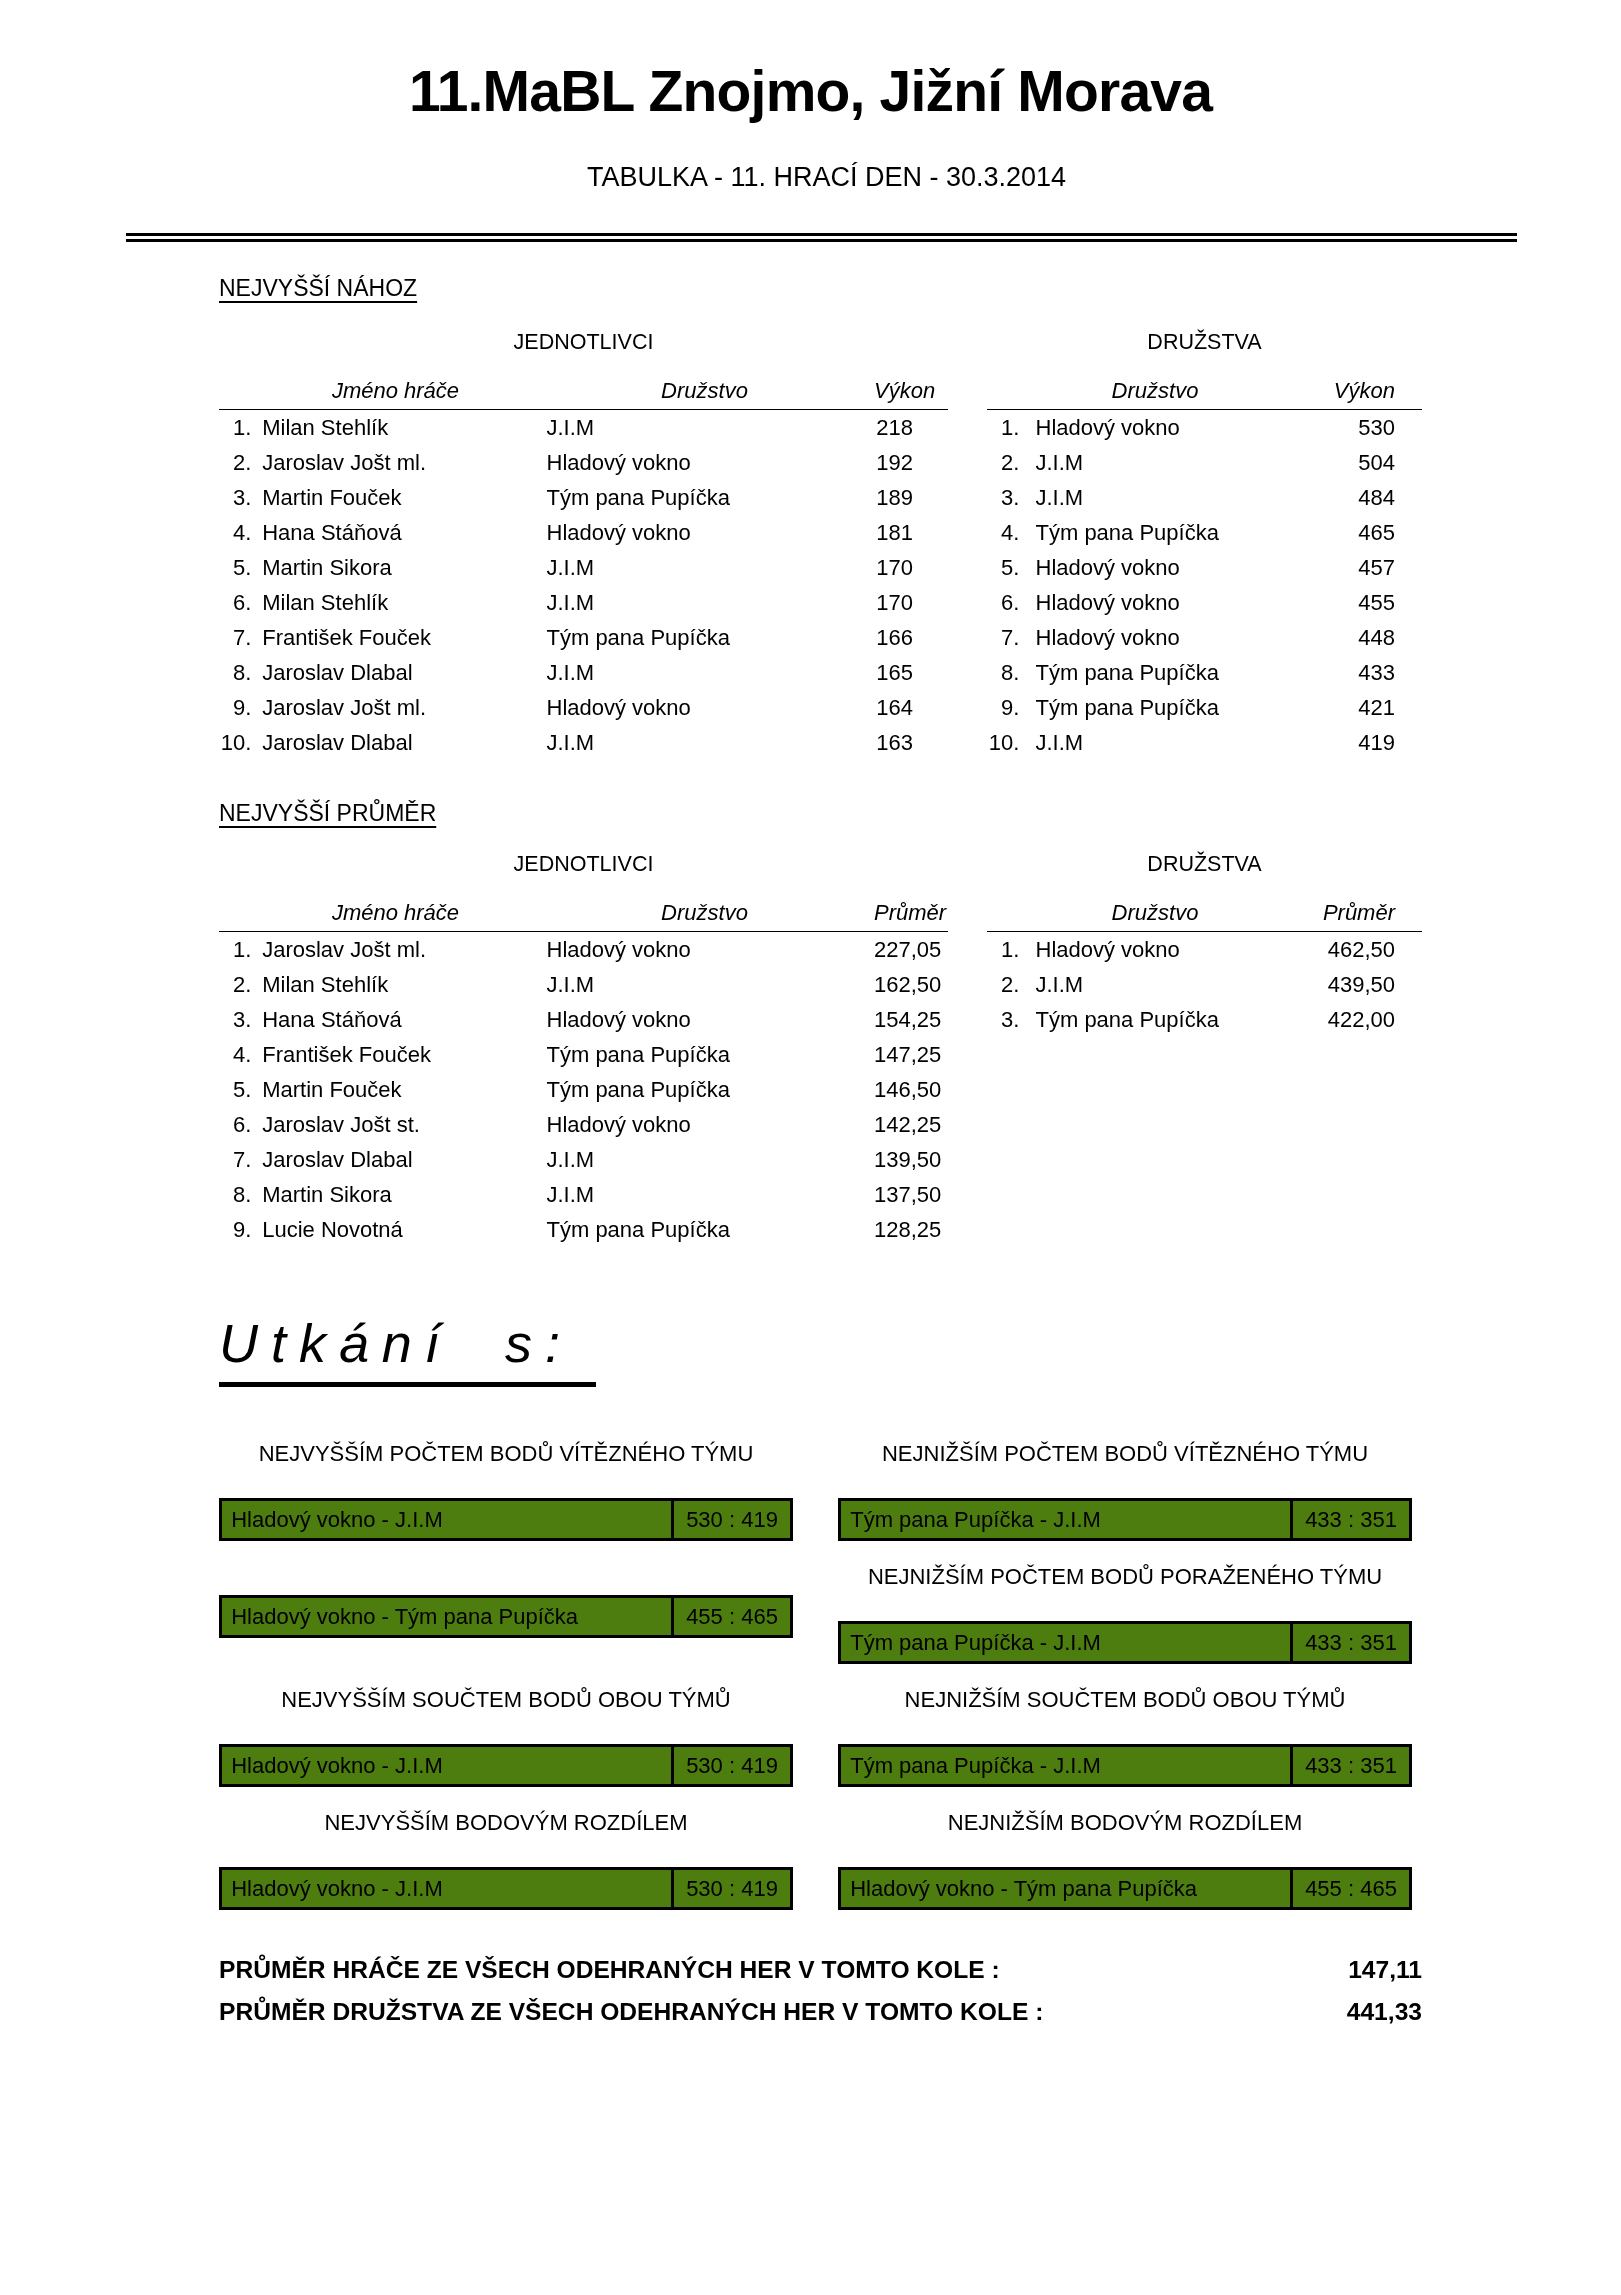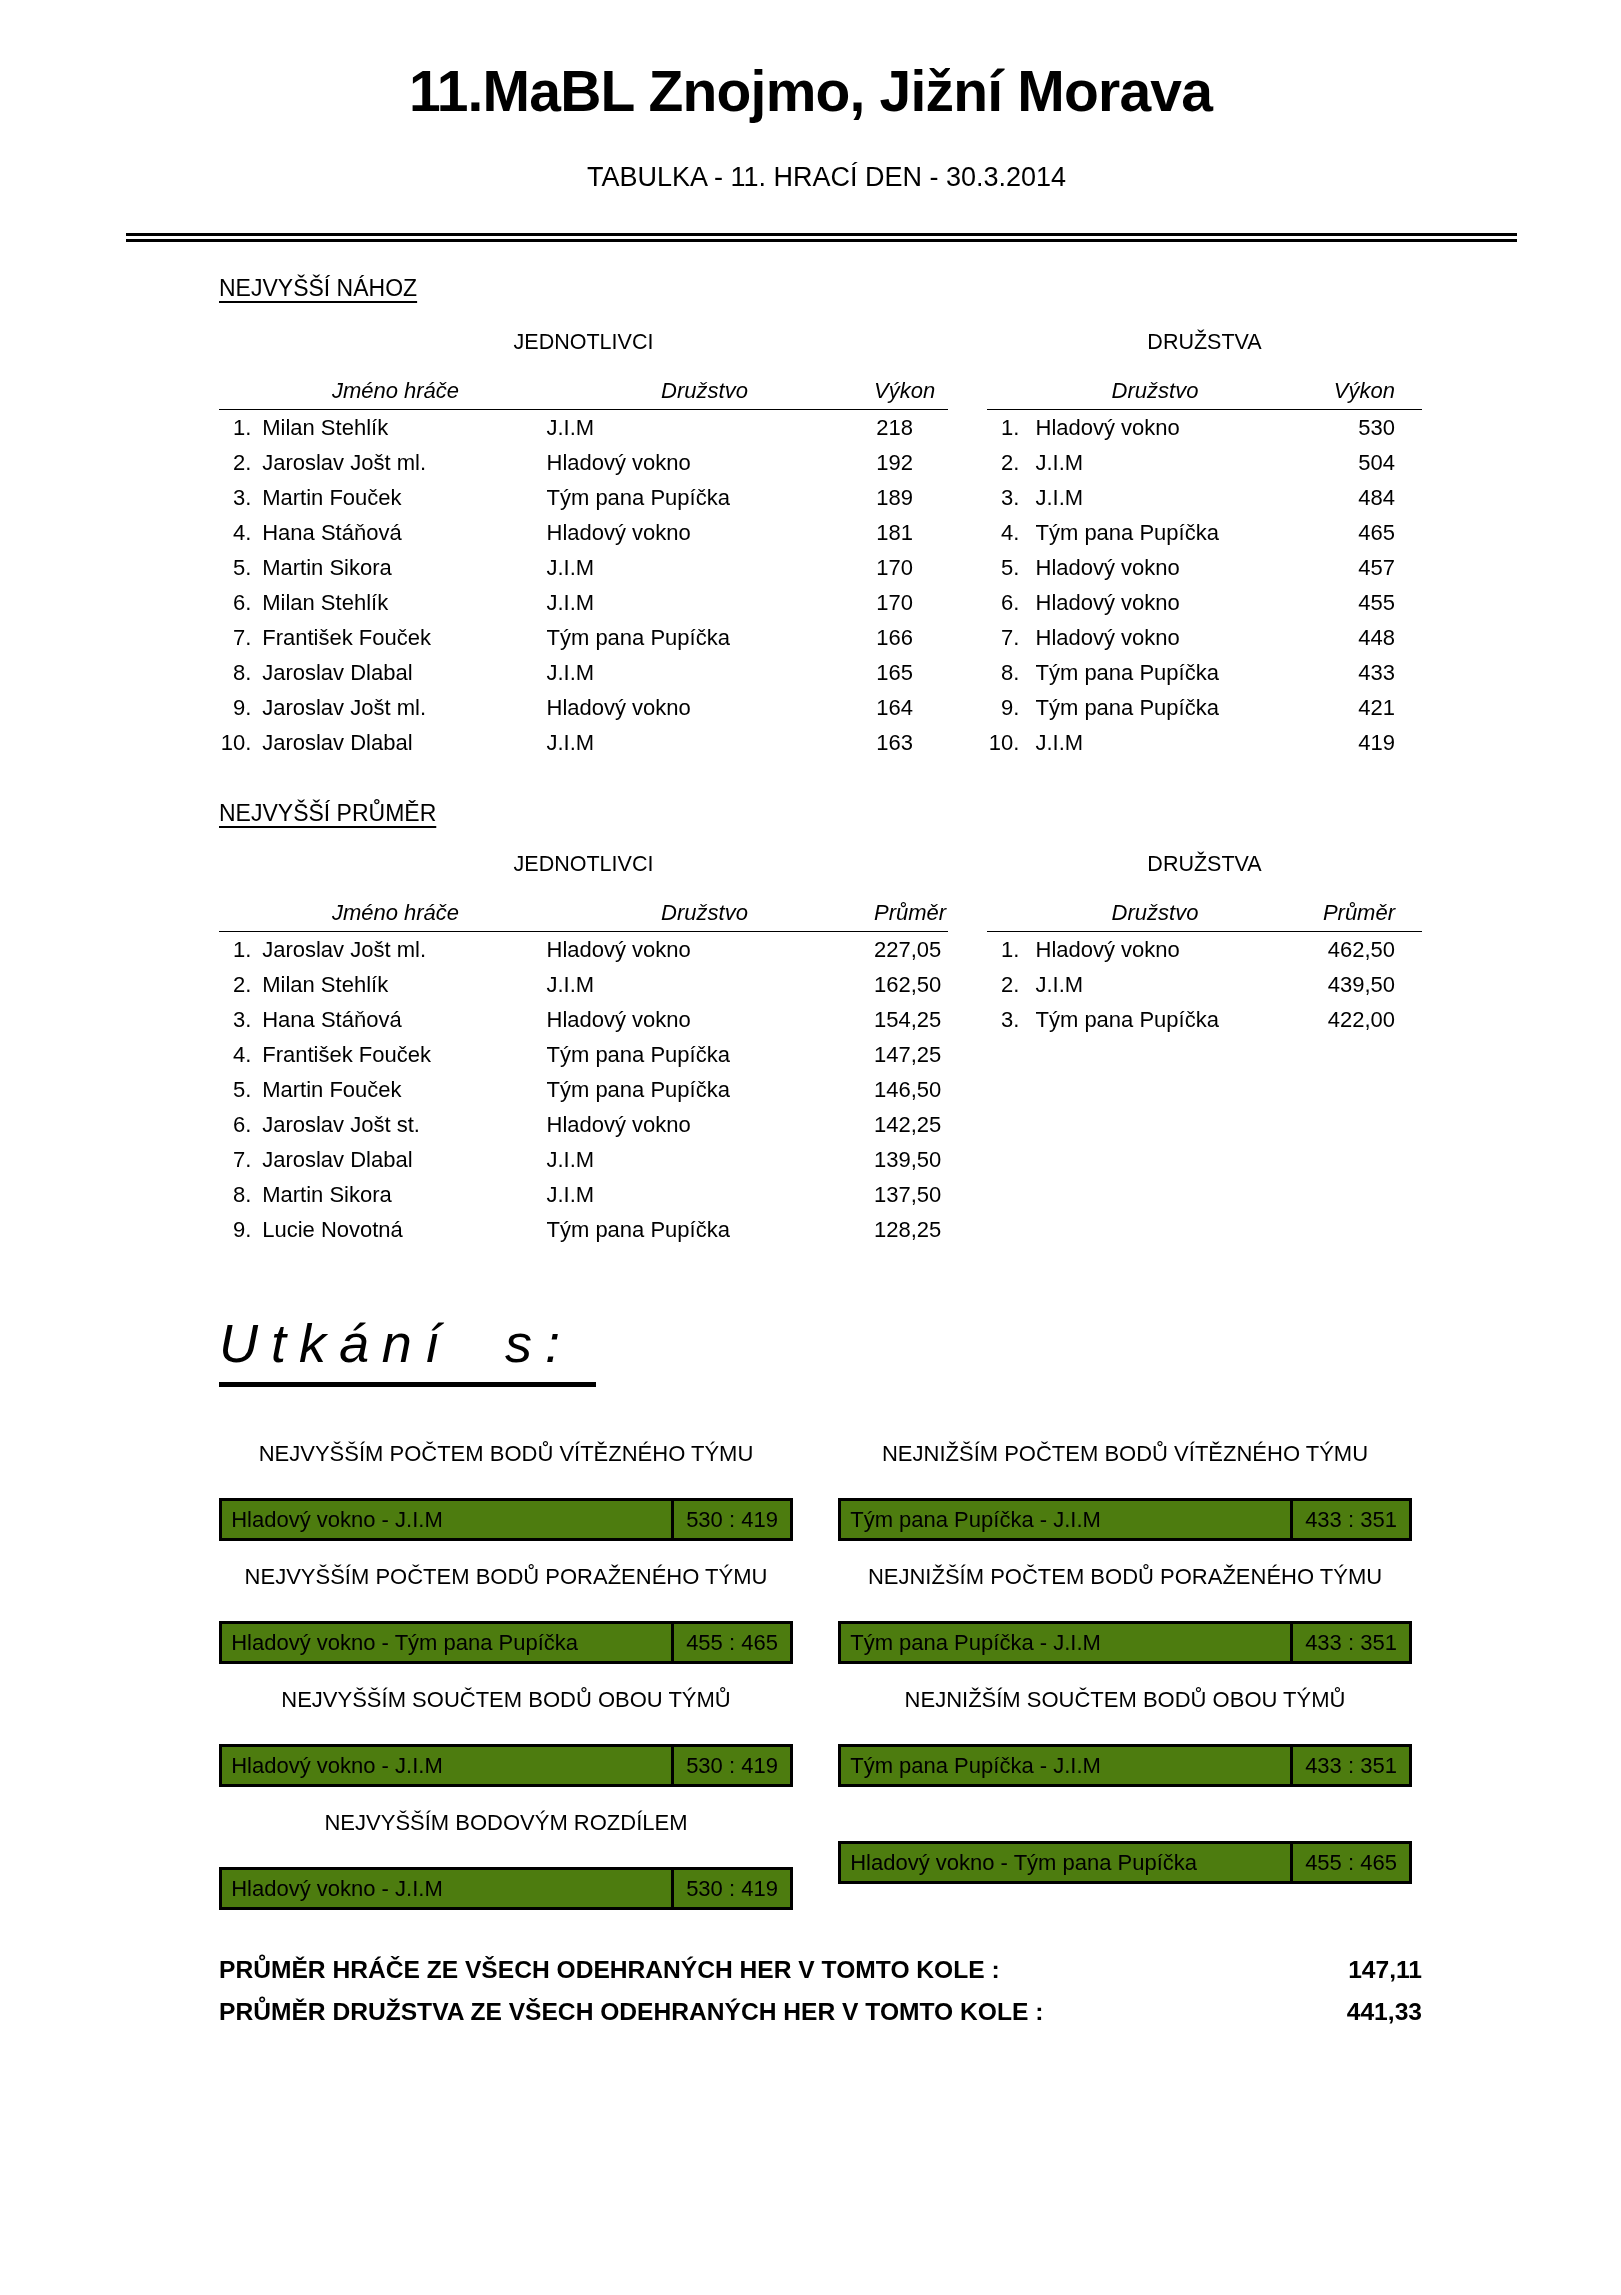--- a/index.html
+++ b/index.html
@@ -467,21 +467,20 @@
 
     <div class="match-cell">
       <div class="match-label">NEJNIŽŠÍM POČTEM BODŮ VÍTĚZNÉHO TÝMU</div>
       <div class="match-box">
         <div class="match-name">Tým pana Pupíčka - J.I.M</div>
         <div class="match-score">433 : 351</div>
       </div>
     </div>
 
     <div class="match-cell">
-      <div class="match-label">NEJVYŠŠÍM POČTEM BODŮ PORAŽENÉHO TÝMU</div>
       <div class="match-box">
         <div class="match-name">Hladový vokno - Tým pana Pupíčka</div>
         <div class="match-score">455 : 465</div>
       </div>
     </div>
 
     <div class="match-cell">
       <div class="match-label">NEJNIŽŠÍM POČTEM BODŮ PORAŽENÉHO TÝMU</div>
       <div class="match-box">
         <div class="match-name">Tým pana Pupíčka - J.I.M</div>
@@ -507,20 +506,21 @@
 
     <div class="match-cell">
       <div class="match-label">NEJVYŠŠÍM BODOVÝM ROZDÍLEM</div>
       <div class="match-box">
         <div class="match-name">Hladový vokno - J.I.M</div>
         <div class="match-score">530 : 419</div>
       </div>
     </div>
 
     <div class="match-cell">
+      <div class="match-label">NEJNIŽŠÍM BODOVÝM ROZDÍLEM</div>
       <div class="match-box">
         <div class="match-name">Hladový vokno - Tým pana Pupíčka</div>
         <div class="match-score">455 : 465</div>
       </div>
     </div>
   </div>
 
 <div class="abs footer-line" style="top:1956px;">
   <span>PRŮMĚR HRÁČE ZE VŠECH ODEHRANÝCH HER V TOMTO KOLE :</span>
   <span>147,11</span>

